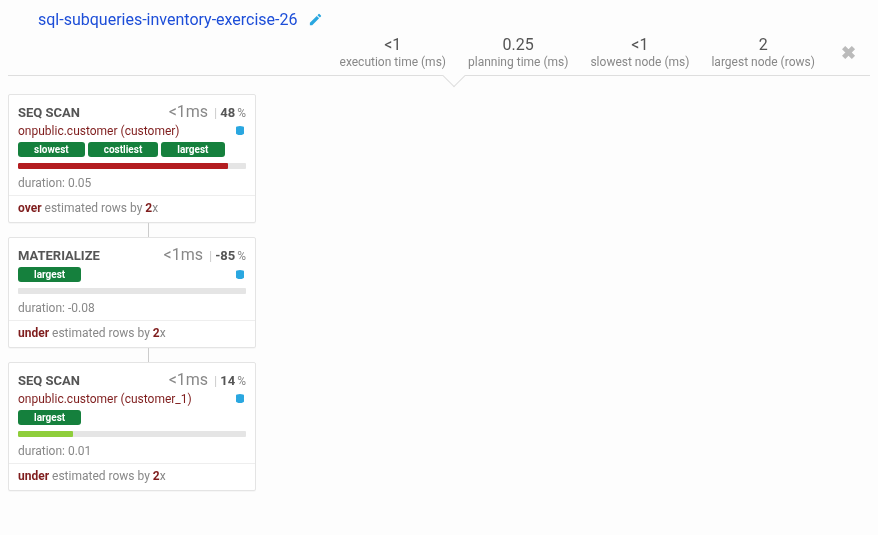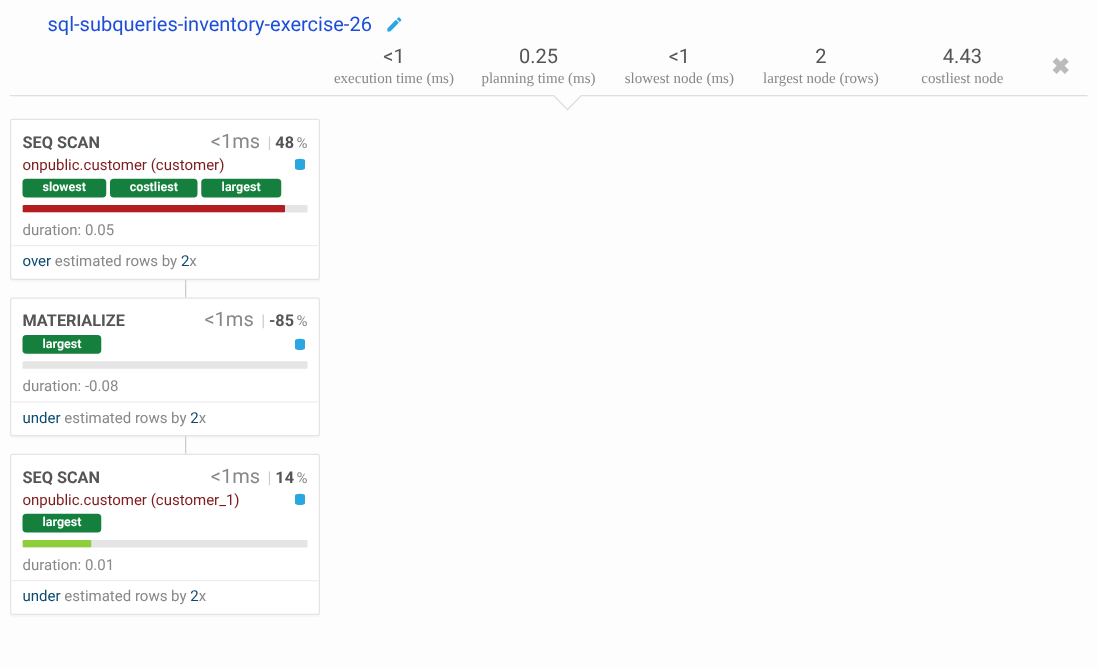--- a/index.html
+++ b/index.html
@@ -49,21 +49,20 @@
   }
   .stat-value {
     font-size: 16px;
     color: #555;
     font-weight: 400;
   }
   .stat-label {
     font-size: 12px;
     color: #888;
     margin-top: 1px;
-    font-family: Liberation Serif, serif;
   }
   .close-x {
     color: #bbb;
     font-size: 18px;
     font-weight: bold;
     cursor: pointer;
     padding: 0 4px;
   }
   .pointer-down {
     position: absolute;
@@ -156,21 +155,21 @@
     padding: 3px 9px 5px 9px;
     color: #888;
     font-size: 12px;
   }
   .estimate-row {
     padding: 5px 9px 7px 9px;
     color: #888;
     font-size: 12px;
     border-top: 1px solid #eee;
   }
-  .estimate-row b { color: #0c4a6e; font-weight: 400; }
+  .estimate-row b { color: #7f1d1d; font-weight: 700; }
 </style>
 </head>
 <body>
 
 <div class="header-row">
   <div class="title">sql-subqueries-inventory-exercise-26</div>
   <span class="edit-icon">
     <svg width="15" height="15" viewBox="0 0 24 24" fill="currentColor">
         <path d="M3 17.25V21h3.75l11-11.04-3.75-3.75L3 17.25zM20.71 7.04a1 1 0 0 0 0-1.41l-2.34-2.34a1 1 0 0 0-1.41 0L15.13 5.13l3.75 3.75 1.83-1.84z"></path>
       </svg>
@@ -187,24 +186,20 @@
       <div class="stat-value">0.25</div>
       <div class="stat-label">planning time (ms)</div>
     </div>
     <div class="stat">
       <div class="stat-value">&lt;1</div>
       <div class="stat-label">slowest node (ms)</div>
     </div>
     <div class="stat">
       <div class="stat-value">2</div>
       <div class="stat-label">largest node (rows)</div>
-    </div>
-    <div class="stat">
-      <div class="stat-value">4.43</div>
-      <div class="stat-label">costliest node</div>
     </div>
   </div>
   <span class="close-x">✖</span>
   <div class="pointer-down"></div>
 </div>
 
 <div class="plan-area">
 
   <div class="node-card">
     <div class="card-head">

